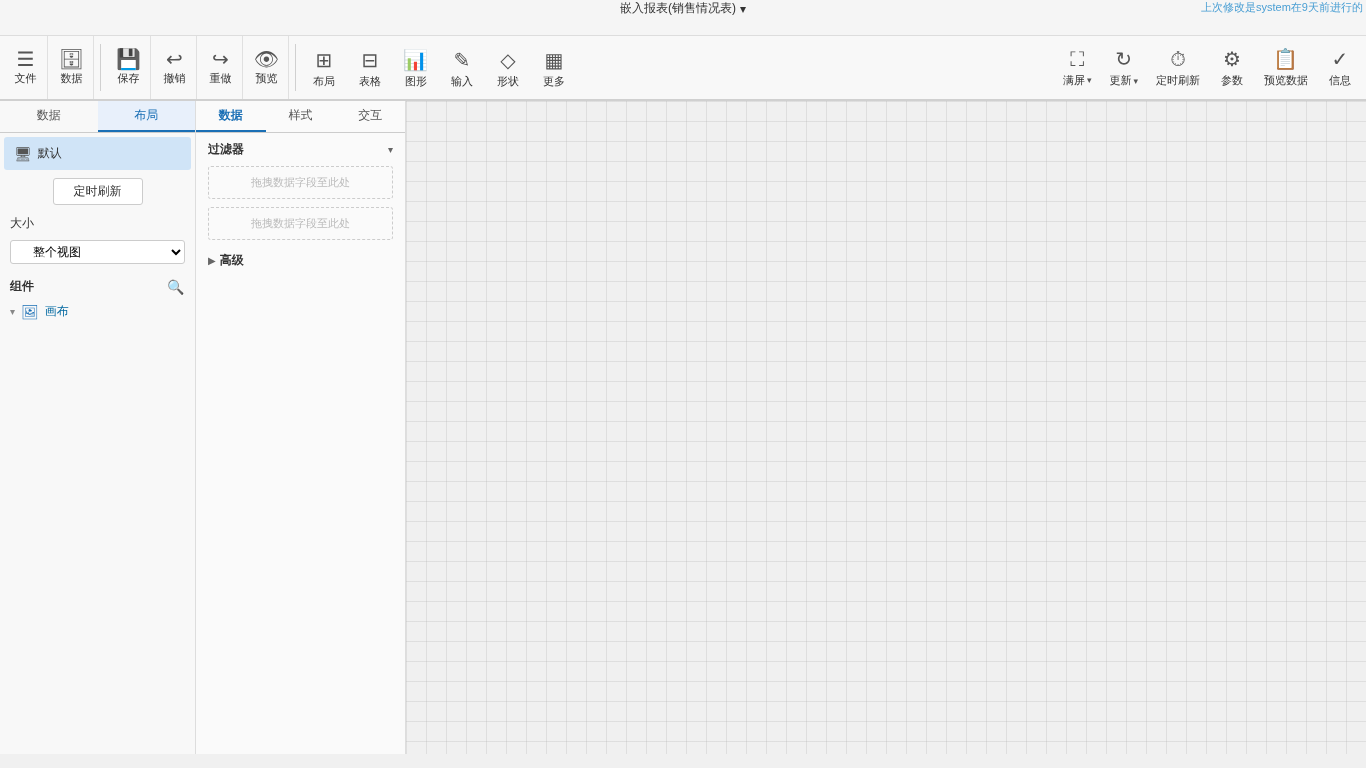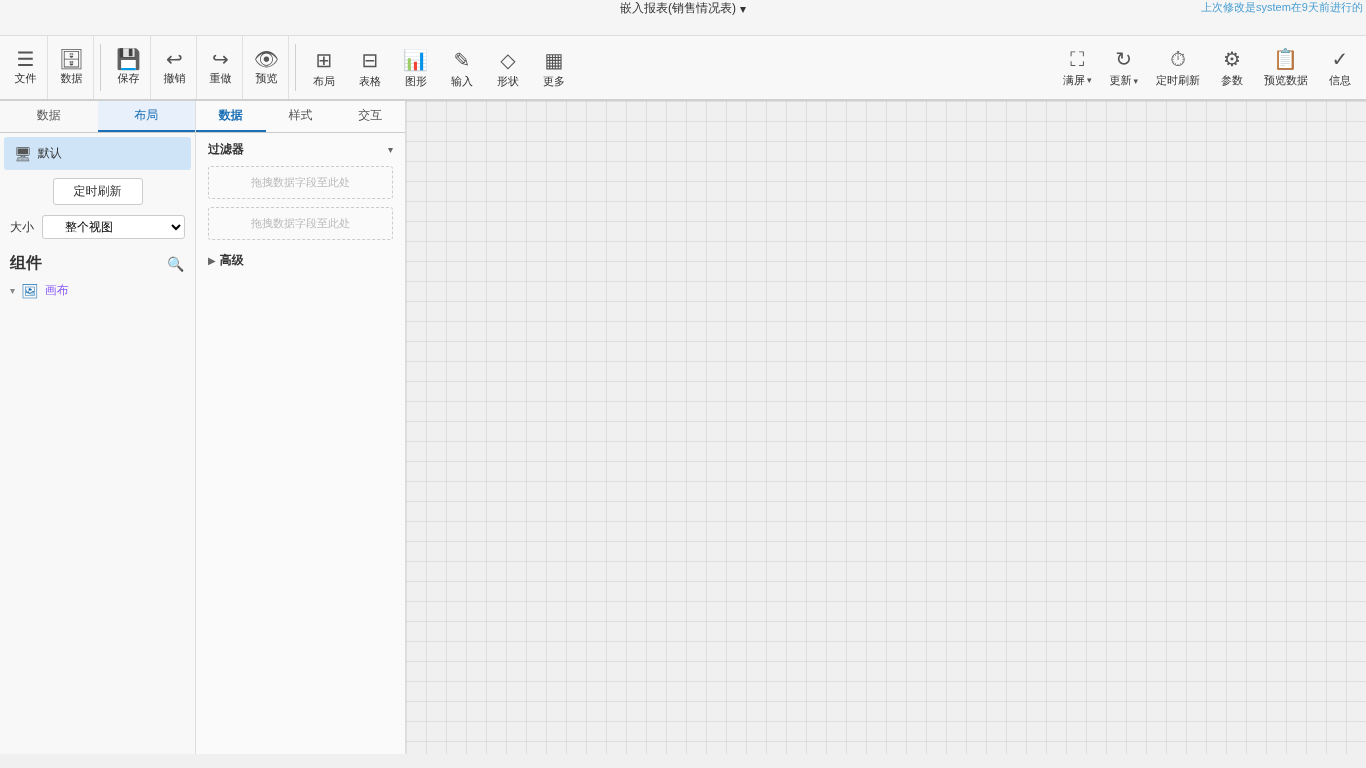--- a/index.html
+++ b/index.html
@@ -149,23 +149,23 @@
       background: #fff;
       border: 1px solid #ccc;
       border-radius: 3px;
       cursor: pointer;
       font-size: 12px;
       color: #333;
     }
 
     .size-row {
       display: flex;
-      align-items: center;
       padding: 6px 10px;
       gap: 8px;
+      flex-direction: column;
     }
     .size-label { font-size: 12px; color: #333; min-width: 20px; }
     .size-select {
       flex: 1;
       padding: 3px 18px;
       border: 1px solid #ccc;
       border-radius: 3px;
       font-size: 12px;
       background: #fff;
     }
@@ -178,33 +178,33 @@
     }
     .checkbox-row input { width: 13px; height: 13px; }
     .checkbox-row label { font-size: 12px; color: #333; }
 
     .components-header {
       display: flex;
       align-items: center;
       padding: 8px 10px 4px;
       justify-content: space-between;
     }
-    .components-label { font-size: 16px; color: #333; font-weight: bold; }
+    .components-label { font-size: 12px; color: #333; font-weight: bold; }
     .search-icon-btn { cursor: pointer; font-size: 14px; color: #666; }
 
     .canvas-item {
       display: flex;
       align-items: center;
       gap: 6px;
       padding: 4px 10px;
       cursor: pointer;
     }
     .expand-arrow { font-size: 10px; color: #888; }
     .canvas-icon { font-size: 14px; color: #1a6fb5; }
-    .canvas-label { font-size: 12px; color: #8b5cf6; }
+    .canvas-label { font-size: 12px; color: #0369a1; }
 
     
     .middle-panel {
       width: 210px;
       background: #fafafa;
       border-right: 1px solid #ddd;
       display: flex;
       flex-direction: column;
     }
     .middle-tabs {

